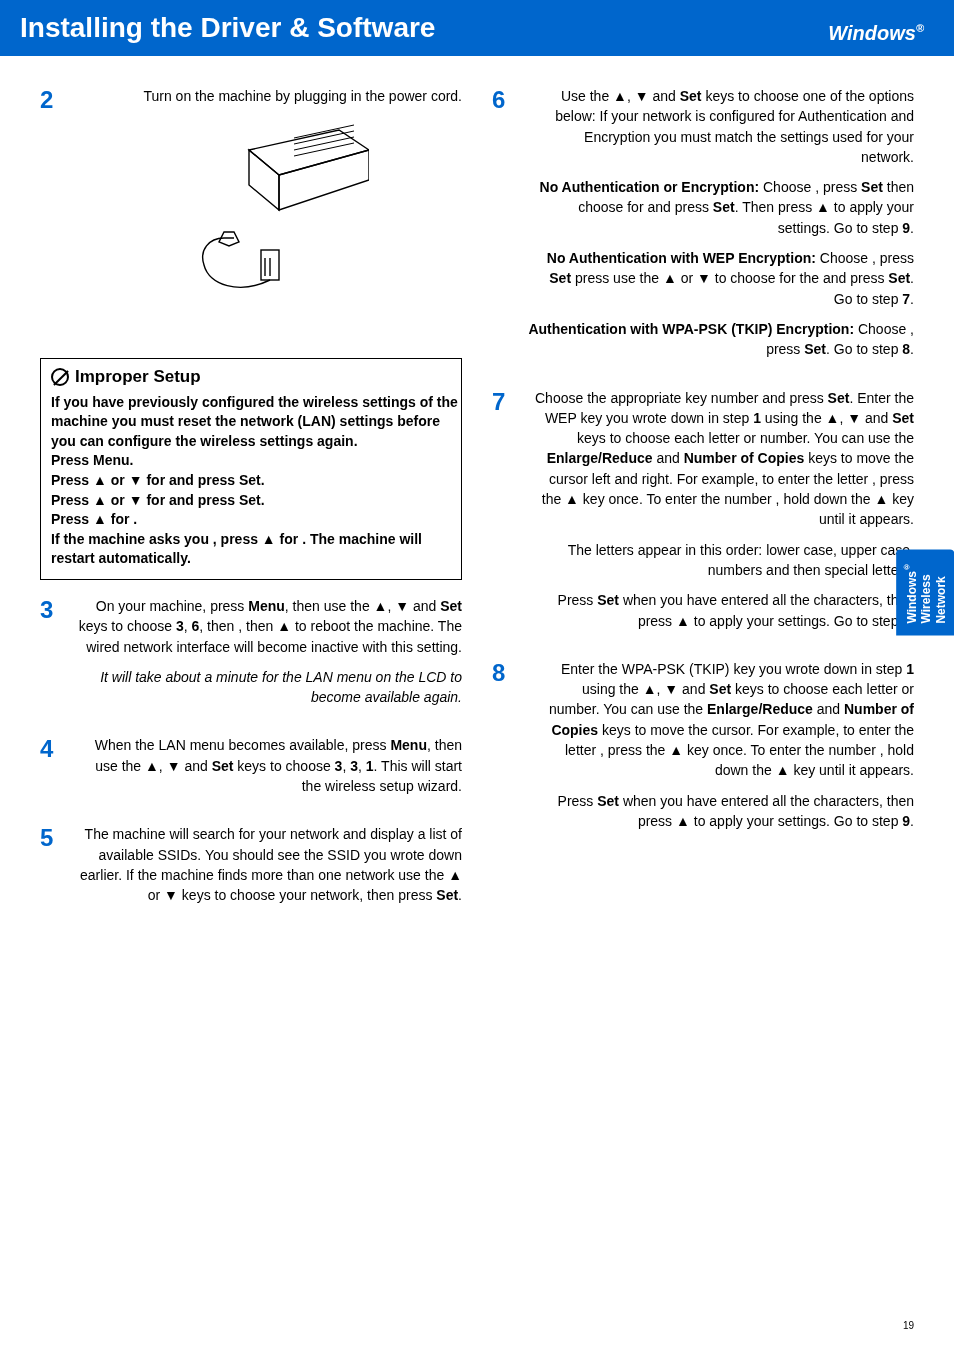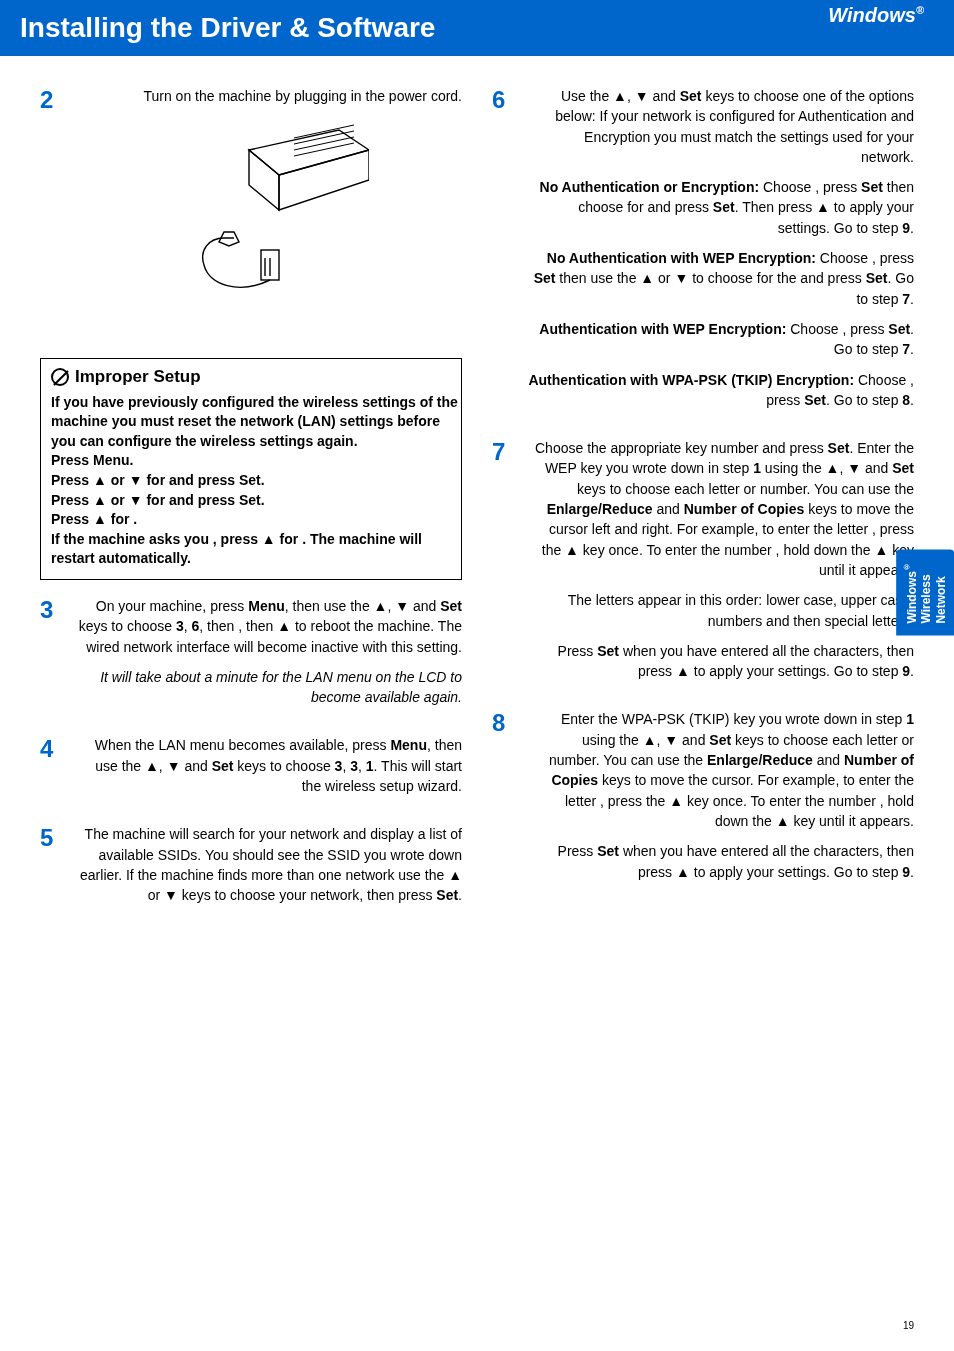--- a/index.html
+++ b/index.html
@@ -24,21 +24,21 @@
     position: relative;
   }
   .header-title {
     font-size: 28px;
     font-weight: bold;
     text-align: center;
   }
   .header-os {
     position: absolute;
     right: 30px;
-    top: 4px;
+    top: 22px;
     font-size: 20px;
     font-weight: bold;
     font-style: italic;
   }
   .header-os sup { font-size: 11px; vertical-align: super; }
   .side-tab {
     position: absolute;
     right: 0;
     top: 550px;
     background: #0066cc;
@@ -226,24 +226,21 @@
     <div class="step-block">
       <span class="step-num">6</span>
       <div class="step-body">
         <p>
           <span>Use the ▲, ▼ and </span><span class="bold">Set</span><span> keys to choose one of the options below: If your network is configured for Authentication and Encryption you must match the settings used for your network.</span>
         </p>
         <p>
           <span class="sub-heading">No Authentication or Encryption:</span><span> Choose </span><span>, press </span><span class="bold">Set</span><span> then choose </span><span> for </span><span> and press </span><span class="bold">Set</span><span>. Then press ▲ </span><span> to apply your settings. Go to step </span><span class="bold pnum-inline">9</span><span>.</span>
         </p>
         <p>
-          <span class="sub-heading">No Authentication with WEP Encryption:</span><span> Choose </span><span>, press </span><span class="bold">Set</span><span> then use the ▲ or ▼ to choose </span><span> for the </span><span> and press </span><span class="bold">Set</span><span>. Go to step </span><span class="bold pnum-inline">7</span><span>.</span>
-        </p>
-        <p>
-          <span class="sub-heading">Authentication with WEP Encryption:</span><span> Choose </span><span>, press </span><span class="bold">Set</span><span>. Go to step </span><span class="bold pnum-inline">7</span><span>.</span>
+          <span class="sub-heading">No Authentication with WEP Encryption:</span><span> Choose </span><span>, press </span><span class="bold">Set</span><span> press use the ▲ or ▼ to choose </span><span> for the </span><span> and press </span><span class="bold">Set</span><span>. Go to step </span><span class="bold pnum-inline">7</span><span>.</span>
         </p>
         <p>
           <span class="sub-heading">Authentication with WPA-PSK (TKIP) Encryption:</span><span> Choose </span><span>, press </span><span class="bold">Set</span><span>. Go to step </span><span class="bold pnum-inline">8</span><span>.</span>
         </p>
       </div>
     </div>
 
     <div class="step-block">
       <span class="step-num">7</span>
       <div class="step-body">

